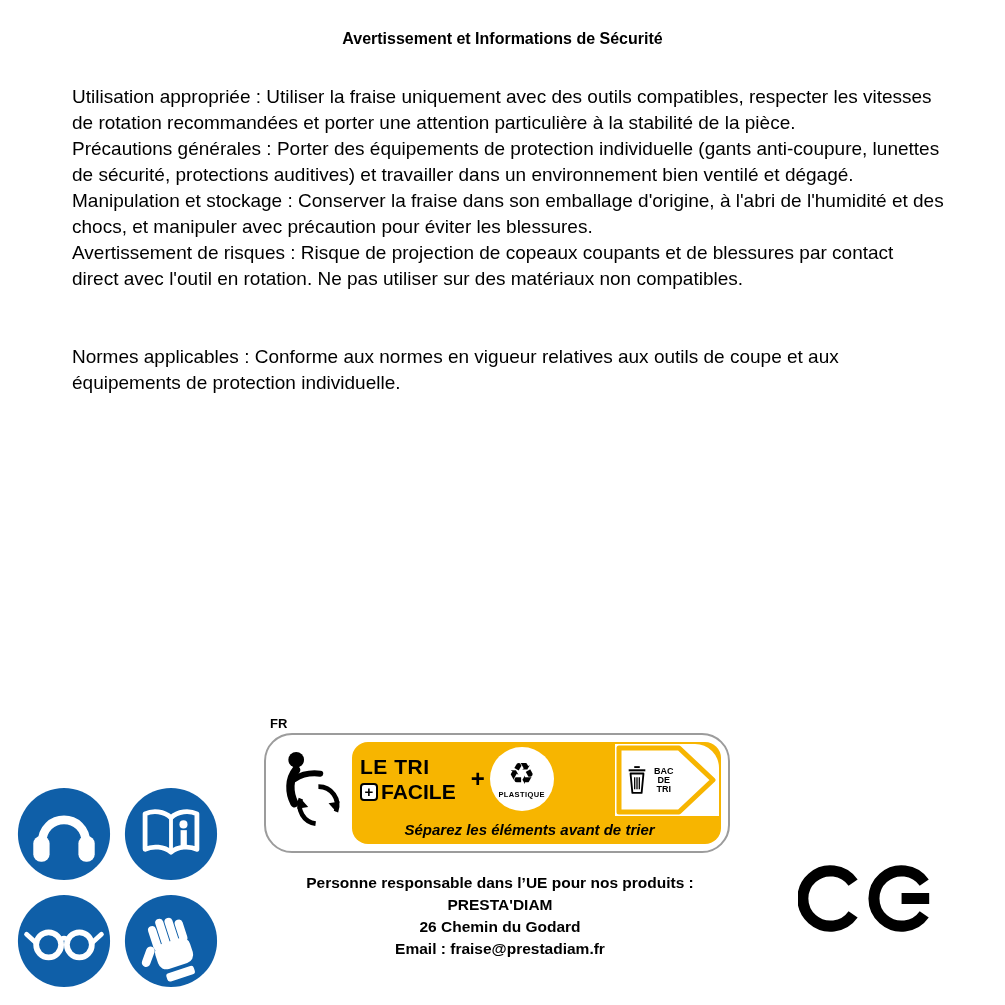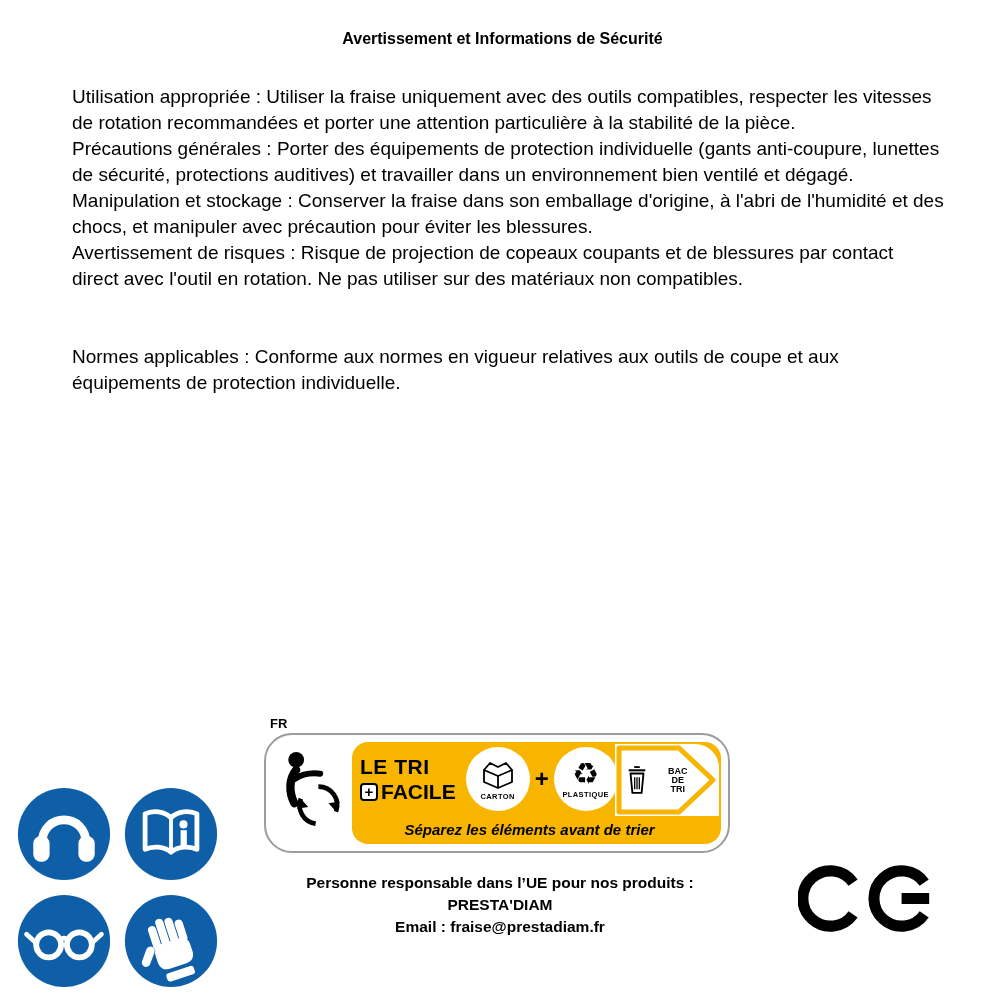--- a/index.html
+++ b/index.html
@@ -61,21 +61,21 @@
   .mat-label { font-size:7.5px; font-weight:bold; letter-spacing:.4px; margin-top:1px; }
   .midplus { font-size:24px; font-weight:bold; margin:0 5px; }
   .recycle-glyph { font-size:30px; line-height:30px; color:#000; }
   .chev-wrap {
     position:absolute; top:2px; right:2px; width:104px; height:72px;
     background:#fff; border-top-right-radius:24px;
   }
   .chev-svg { position:absolute; left:0; top:0; }
   .chev-content {
     position:absolute; left:10px; top:0; height:100%;
-    display:flex; align-items:center; gap:19px;
+    display:flex; align-items:center; gap:5px;
   }
   .bintext { font-size:9px; font-weight:bold; line-height:9px; text-align:center; }
   .tagline {
     position:absolute; left:0; right:14px; bottom:6px; text-align:center;
     font-style:italic; font-weight:bold; font-size:15px;
   }
 
   
   .responsible {
     position:absolute; left:250px; top:872px; width:500px; text-align:center;
@@ -158,28 +158,20 @@
       <div class="yellow">
         <div class="row1">
           <div class="letri">
             <div class="letri-l1">LE TRI</div>
             <div class="letri-l2">
               <span class="plusbox">+</span>
               <span class="letri-l2t">FACILE</span>
             </div>
           </div>
 
-          <div class="mat-circle">
-            <svg width="40" height="34" viewBox="0 0 40 34">
-              <path d="M6 13 L12 6 L20 10 L28 6 L34 13" stroke="#000" stroke-width="1.8" fill="none" stroke-linejoin="round"></path>
-              <path d="M6 13 L20 19 L34 13 L34 25 L20 31 L6 25 Z" stroke="#000" stroke-width="1.8" fill="none" stroke-linejoin="round"></path>
-              <path d="M20 19 L20 31" stroke="#000" stroke-width="1.8"></path>
-            </svg>
-            <div class="mat-label">CARTON</div>
-          </div>
 
           <div class="midplus">+</div>
 
           <div class="mat-circle">
             <span class="recycle-glyph">♻</span>
             <div class="mat-label">PLASTIQUE</div>
           </div>
         </div>
 
         <div class="chev-wrap">
@@ -202,20 +194,21 @@
         </div>
 
         <div class="tagline">Séparez les éléments avant de trier</div>
       </div>
     </div>
   </div>
 
   <div class="responsible">
     <div>Personne responsable dans l’UE pour nos produits :</div>
     <div>PRESTA'DIAM</div>
+    <div>26 Chemin du Godard</div>
     <div>Email : fraise@prestadiam.fr</div>
   </div>
 
   <svg class="ce" width="145" height="97" viewBox="0 0 210 100">
     <path d="M79.8 27.1 A40 40 0 1 0 79.8 72.9"></path>
     <path d="M182.8 27.1 A40 40 0 1 0 182.8 72.9"></path>
     <path d="M150 50 L190 50"></path>
   </svg>
 
 </div>

